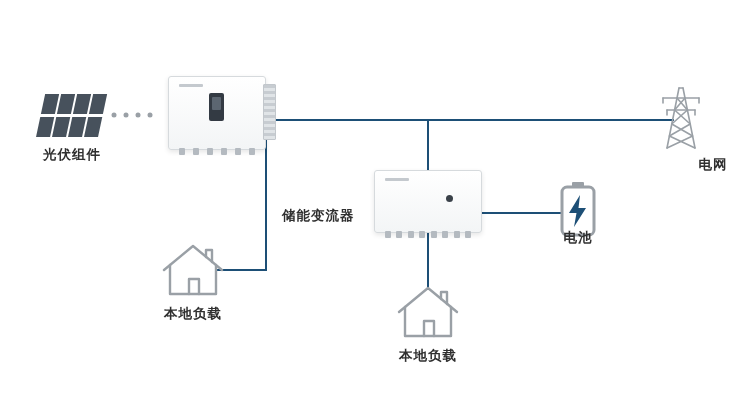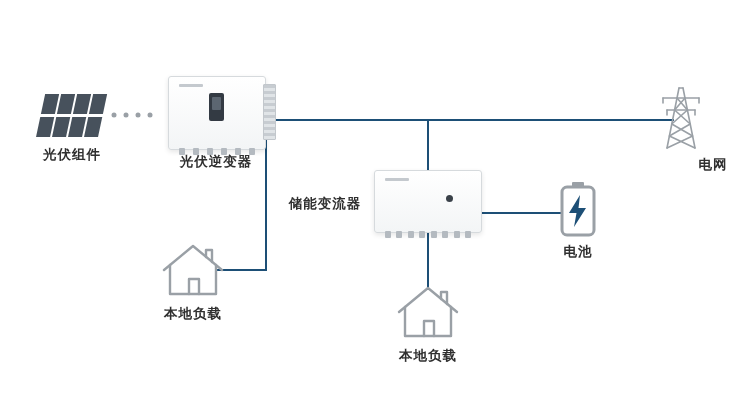--- a/index.html
+++ b/index.html
@@ -9,21 +9,21 @@
   }
   .wires { position:absolute; left:0; top:0; width:750px; height:402px; }
   .conn { fill:none; stroke:var(--connector,#1d4f76); stroke-width:2px; }
   .dot  { fill:var(--icon-gray,#9aa0a6); }
 
   .label {
     position:absolute; font-size:13.5px; font-weight:600;
     color:var(--text,#2f2f2f); text-align:center; letter-spacing:1px;
     white-space:nowrap;
   }
-  .label-right { text-align:center; }
+  .label-right { text-align:left;margin-top:12px; }
 
   .icon-svg { position:absolute; display:block; }
   .outline { fill:none; stroke:var(--icon-gray,#9aa0a6); stroke-width:2.4; stroke-linejoin:round; stroke-linecap:round; }
   .tower-line { fill:none; stroke:var(--icon-gray,#9aa0a6); stroke-width:1.6; stroke-linejoin:round; stroke-linecap:round; }
   .panel-cell { fill:var(--panel-dark,#47515c); }
   .bolt { fill:var(--connector,#1d4f76); }
   .terminal { fill:var(--icon-gray,#9aa0a6); }
 
   .device {
     position:absolute; background:linear-gradient(180deg,#ffffff 0%,#f3f5f6 100%);
@@ -83,21 +83,20 @@
     <div class="heatsink"></div>
     <div class="pins">
       <div class="pin"></div>
       <div class="pin"></div>
       <div class="pin"></div>
       <div class="pin"></div>
       <div class="pin"></div>
       <div class="pin"></div>
     </div>
   </div>
-  <div class="label" style="left:168px; top:153px; width:96px;">光伏逆变器</div>
 
   <div class="device" style="left:374px; top:170px; width:106px; height:61px;">
     <div class="logo-bar"></div>
     <div class="button-dot"></div>
     <div class="pins">
       <div class="pin"></div>
       <div class="pin"></div>
       <div class="pin"></div>
       <div class="pin"></div>
       <div class="pin"></div>
@@ -122,21 +121,21 @@
     <path class="outline" d="M8 23 V52 H54 V23"></path>
     <path class="outline" d="M27 52 V37 H37 V52"></path>
   </svg>
   <div class="label" style="left:396px; top:347px; width:64px;">本地负载</div>
 
   <svg class="icon-svg" style="left:556px; top:180px;" width="44" height="58" viewBox="0 0 44 58">
     <rect class="terminal" x="16" y="2" width="12" height="6" rx="1"></rect>
     <rect x="6" y="7" width="32" height="48" rx="5" fill="#ffffff" stroke="var(--icon-gray,#9aa0a6)" stroke-width="3"></rect>
     <path class="bolt" d="M24 15 L13 33 H20.5 L18 47 L30 28 H22.5 Z"></path>
   </svg>
-  <div class="label" style="left:556px; top:243px; width:44px;">电池</div>
+  <div class="label" style="left:556px; top:229px; width:44px;">电池</div>
 
   <svg class="icon-svg" style="left:652px; top:84px;" width="58" height="68" viewBox="0 0 56 68">
     <path class="tower-line" d="M26 4 H30"></path>
     <path class="tower-line" d="M26 4 L14 64 M30 4 L42 64"></path>
     <path class="tower-line" d="M10 14 H46 M14 26 H42"></path>
     <path class="tower-line" d="M10 14 v5 M46 14 v5 M14 26 v5 M42 26 v5"></path>
     <path class="tower-line" d="M24 14 L34.4 26 M32 14 L21.6 26 M21.6 26 L37.2 40 M34.4 26 L18.8 40 M18.8 40 L39.6 52 M37.2 40 L16.4 52 M16.4 52 L42 64 M39.6 52 L14 64"></path>
   </svg>
   <div class="label" style="left:684px; top:156px; width:58px;">电网</div>
 

